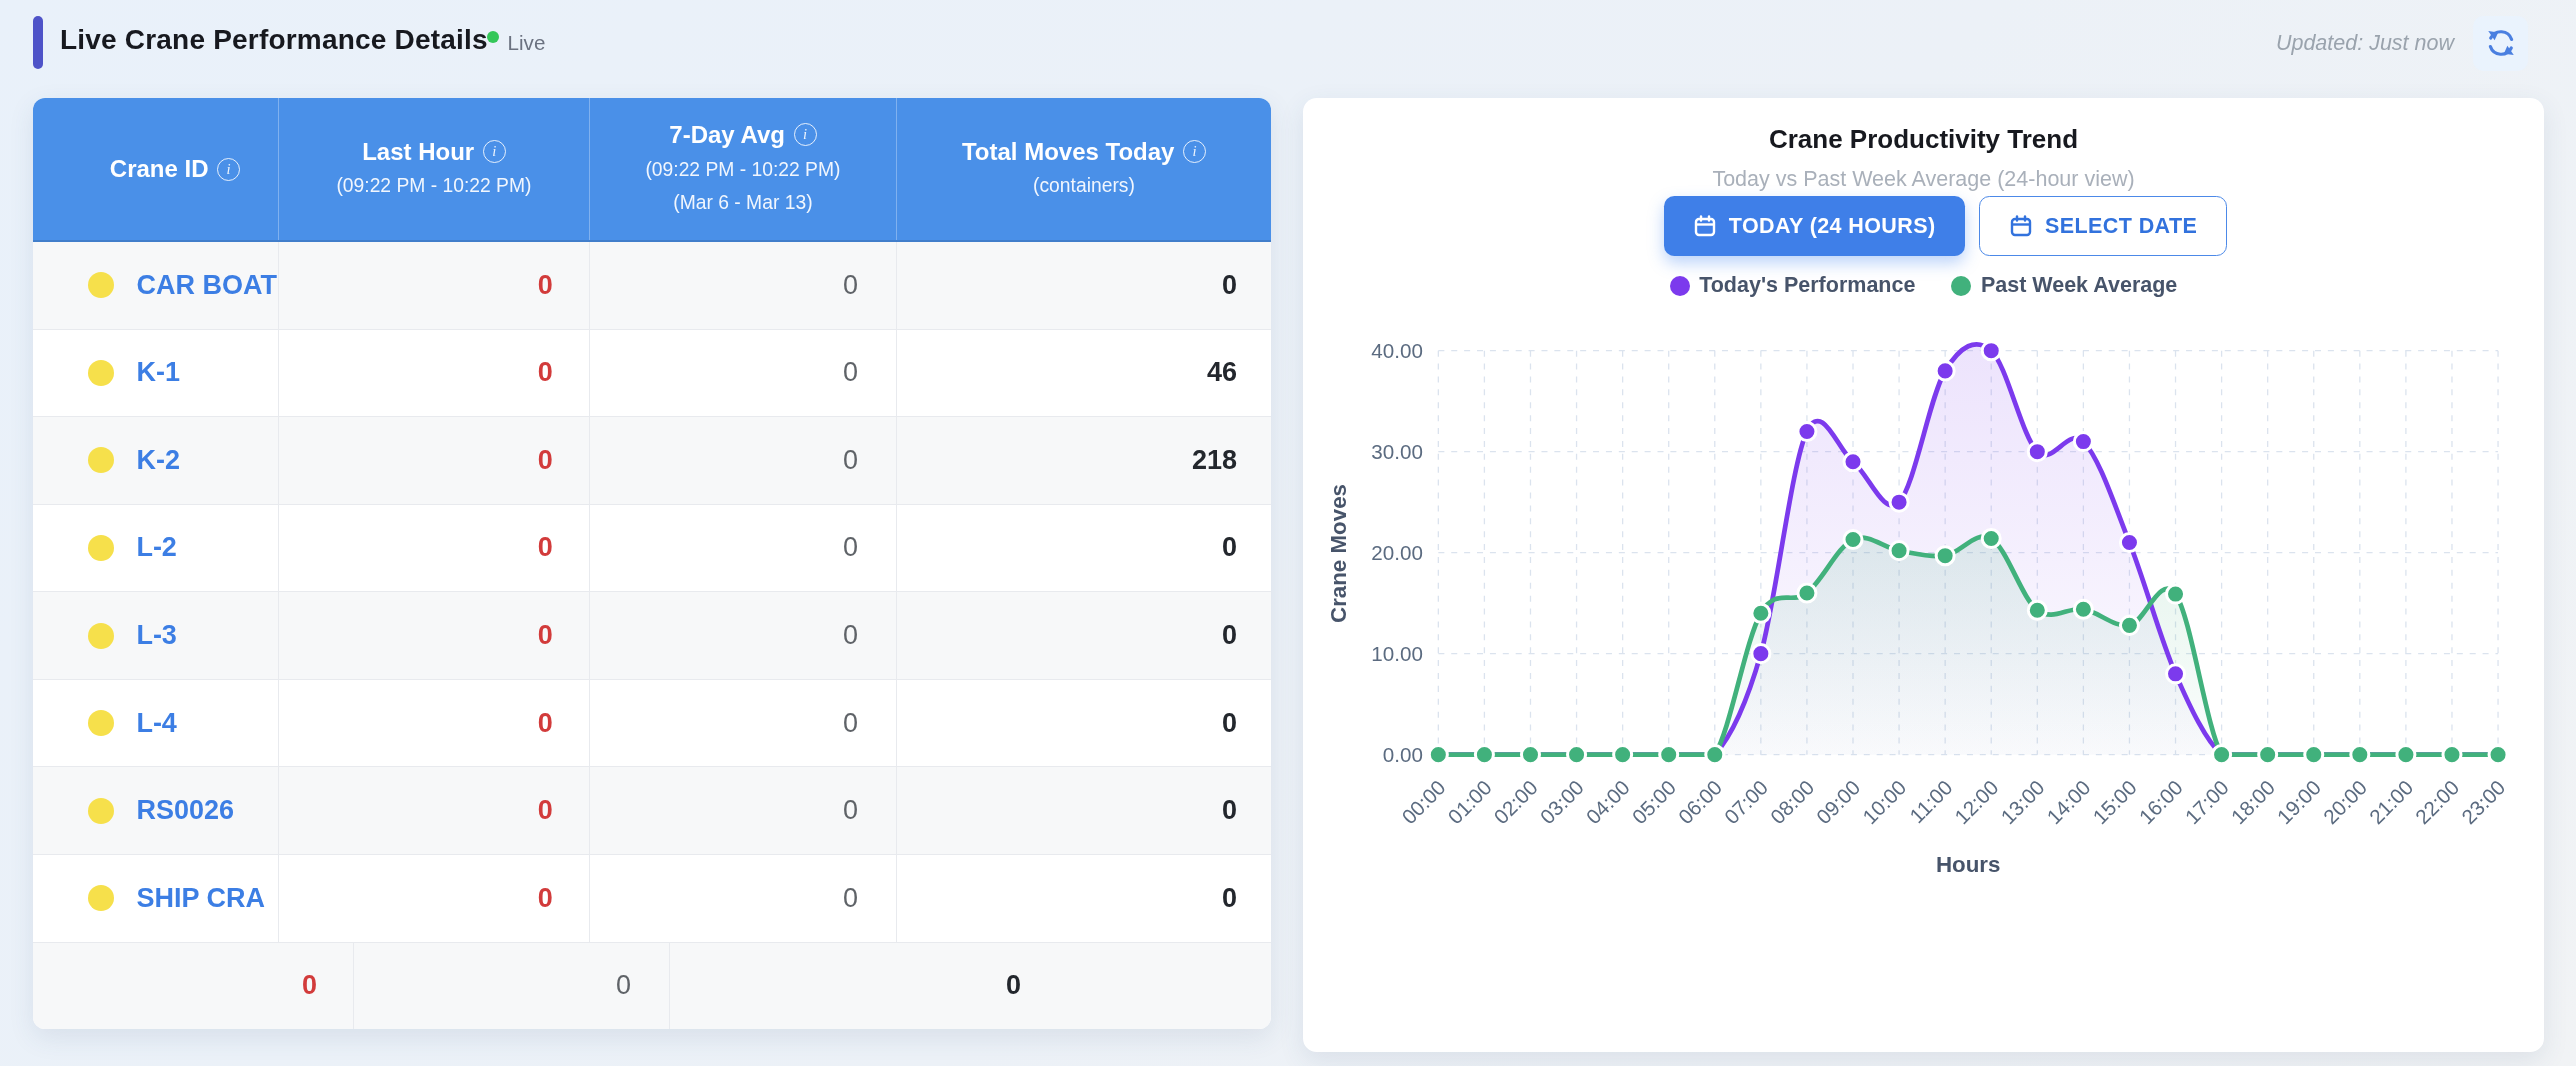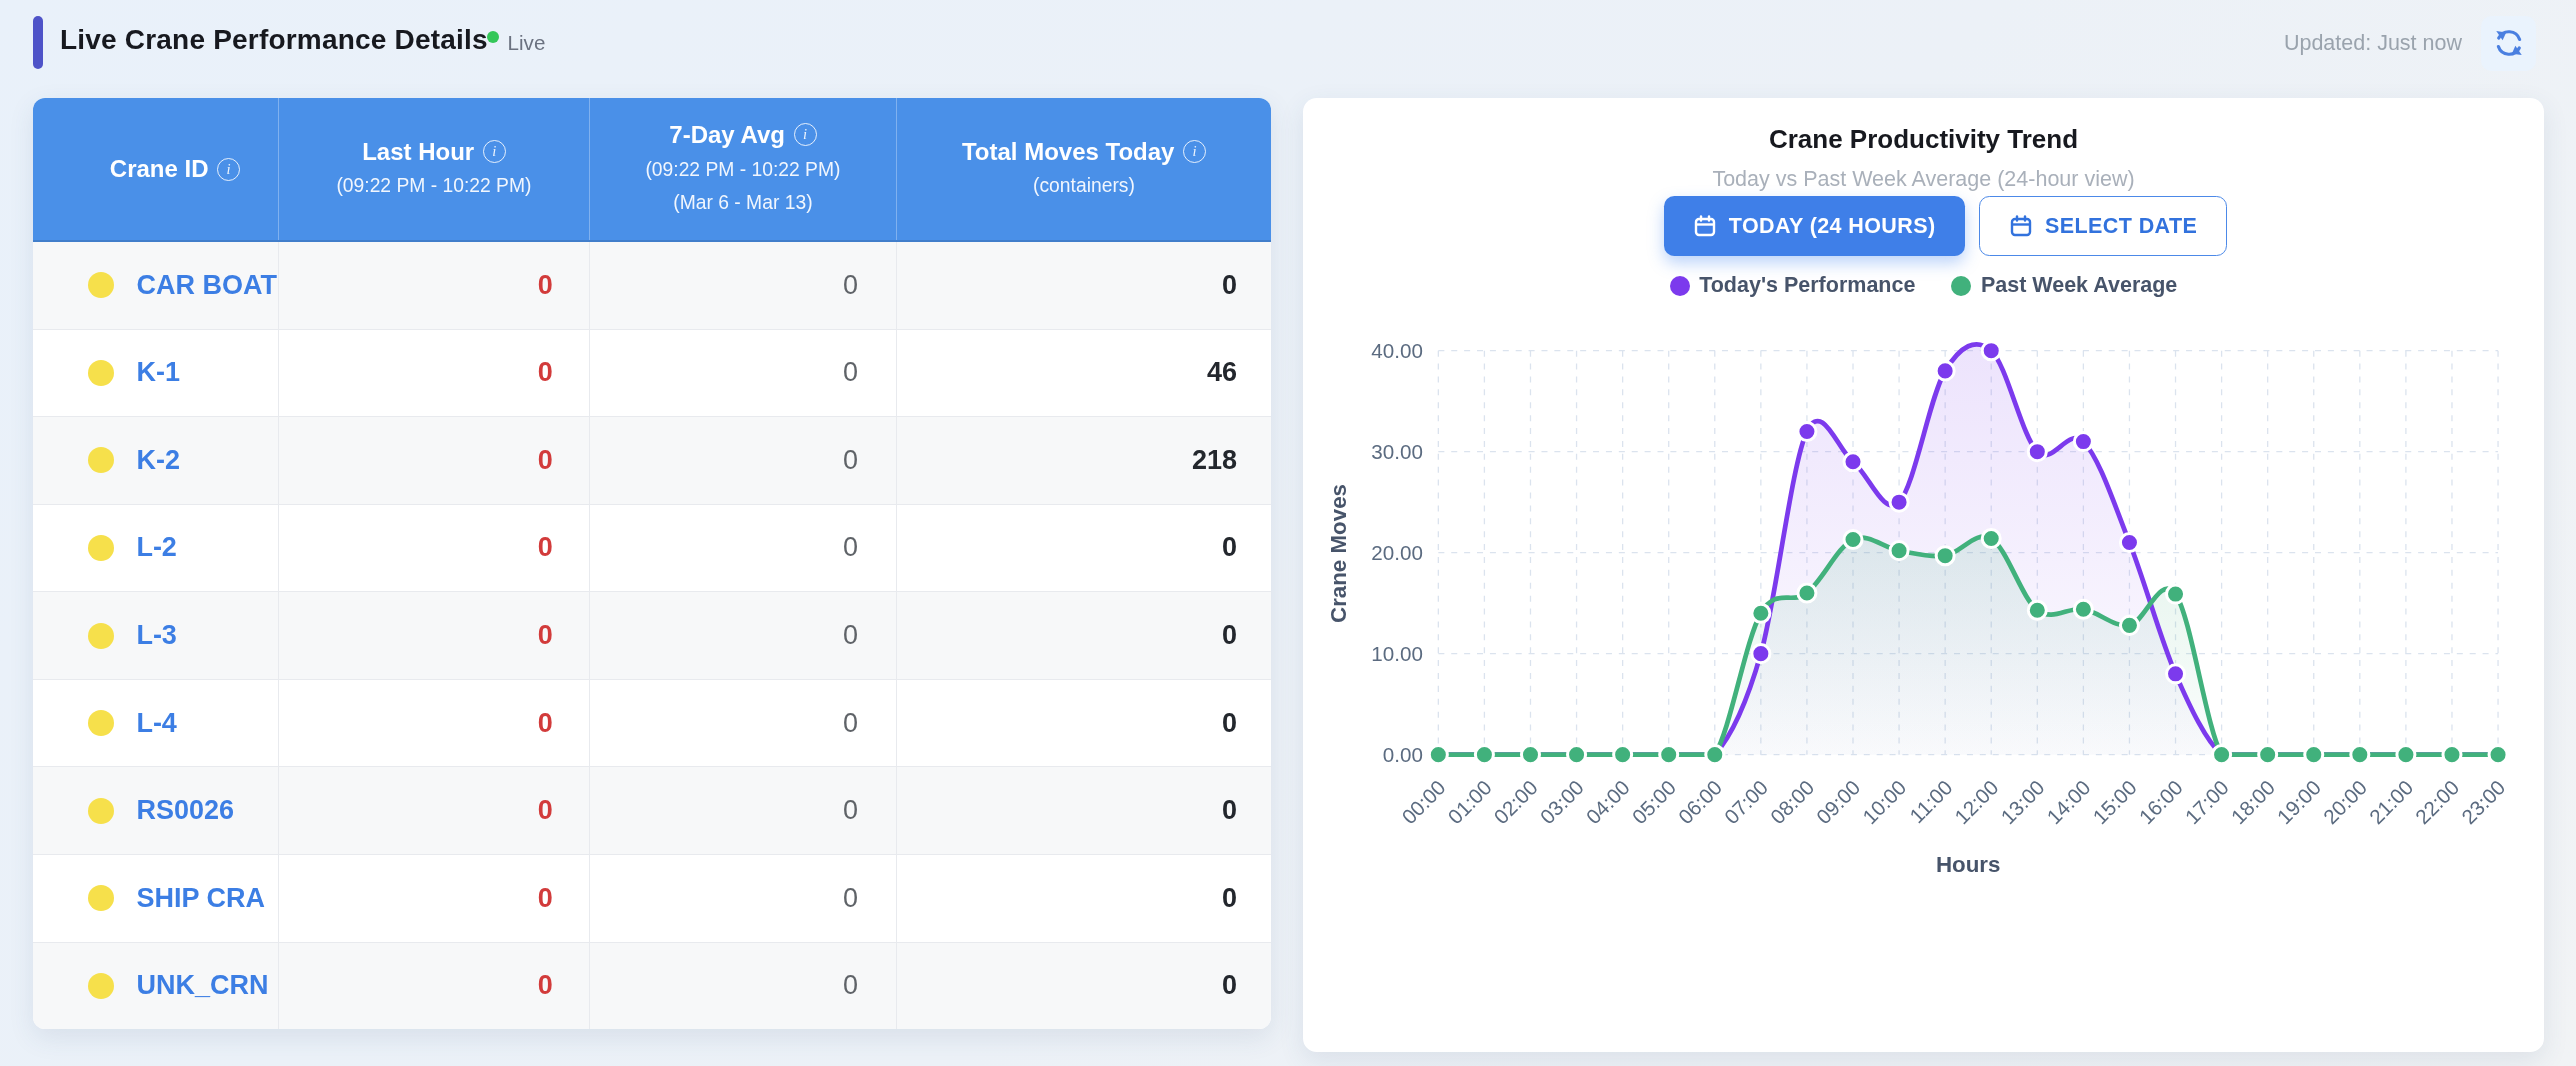--- a/index.html
+++ b/index.html
@@ -14,21 +14,21 @@
     background:linear-gradient(135deg,#e9f1fa 0%,#ecf1f7 55%,#f1f3f5 100%);
     position:relative; color:#1b1f27;
   }
   
   .page-header{position:absolute;left:0;top:0;width:100%;height:86px;}
   .accent-bar{position:absolute;left:33px;top:15.5px;width:9.5px;height:53px;border-radius:5.2px;background:var(--accent);}
   .page-title{position:absolute;left:60px;top:24px;font-size:28px;font-weight:bold;color:#17191f;letter-spacing:0.2px;}
   .live-wrap{position:absolute;left:487px;top:31px;display:flex;align-items:flex-start;gap:8.6px;}
   .live-dot{width:12px;height:12px;border-radius:50%;background:var(--live-green);}
   .live-label{font-size:20.6px;color:#6b7280;}
-  .header-right{position:absolute;right:40px;top:15.5px;display:flex;align-items:center;gap:19px;}
+  .header-right{position:absolute;right:48px;top:15.5px;display:flex;align-items:center;gap:19px;font-style:italic;}
   .updated-text{font-size:21.5px;color:#9aa3ad;}
   .refresh-btn{width:55px;height:55px;border-radius:10.3px;background:#eaf3fd;display:flex;align-items:center;justify-content:center;cursor:pointer;}
   
   .table-card{
     position:absolute;left:33px;top:98px;width:1238px;height:931px;
     background:#fff;border-radius:12px;box-shadow:0 8.6px 26px rgba(50,80,120,.10);
     display:flex;flex-direction:column;overflow:hidden;
   }
   .thead{display:flex;height:144px;background:var(--header-blue);color:#fff;flex:0 0 auto;
          border-bottom:2.6px solid rgba(0,0,0,.12);}
@@ -244,24 +244,20 @@
           <span class="num-red">0</span>
         </div>
         <div class="td c3">
           <span class="num-gray">0</span>
         </div>
         <div class="td c4">
           <span class="num-dark">0</span>
         </div>
       </div>
       <div class="tr alt">
-        <div class="td c1">
-          <span class="status-dot"></span>
-          <span class="crane-name">UNK_CRN</span>
-        </div>
         <div class="td c2">
           <span class="num-red">0</span>
         </div>
         <div class="td c3">
           <span class="num-gray">0</span>
         </div>
         <div class="td c4">
           <span class="num-dark">0</span>
         </div>
       </div>

